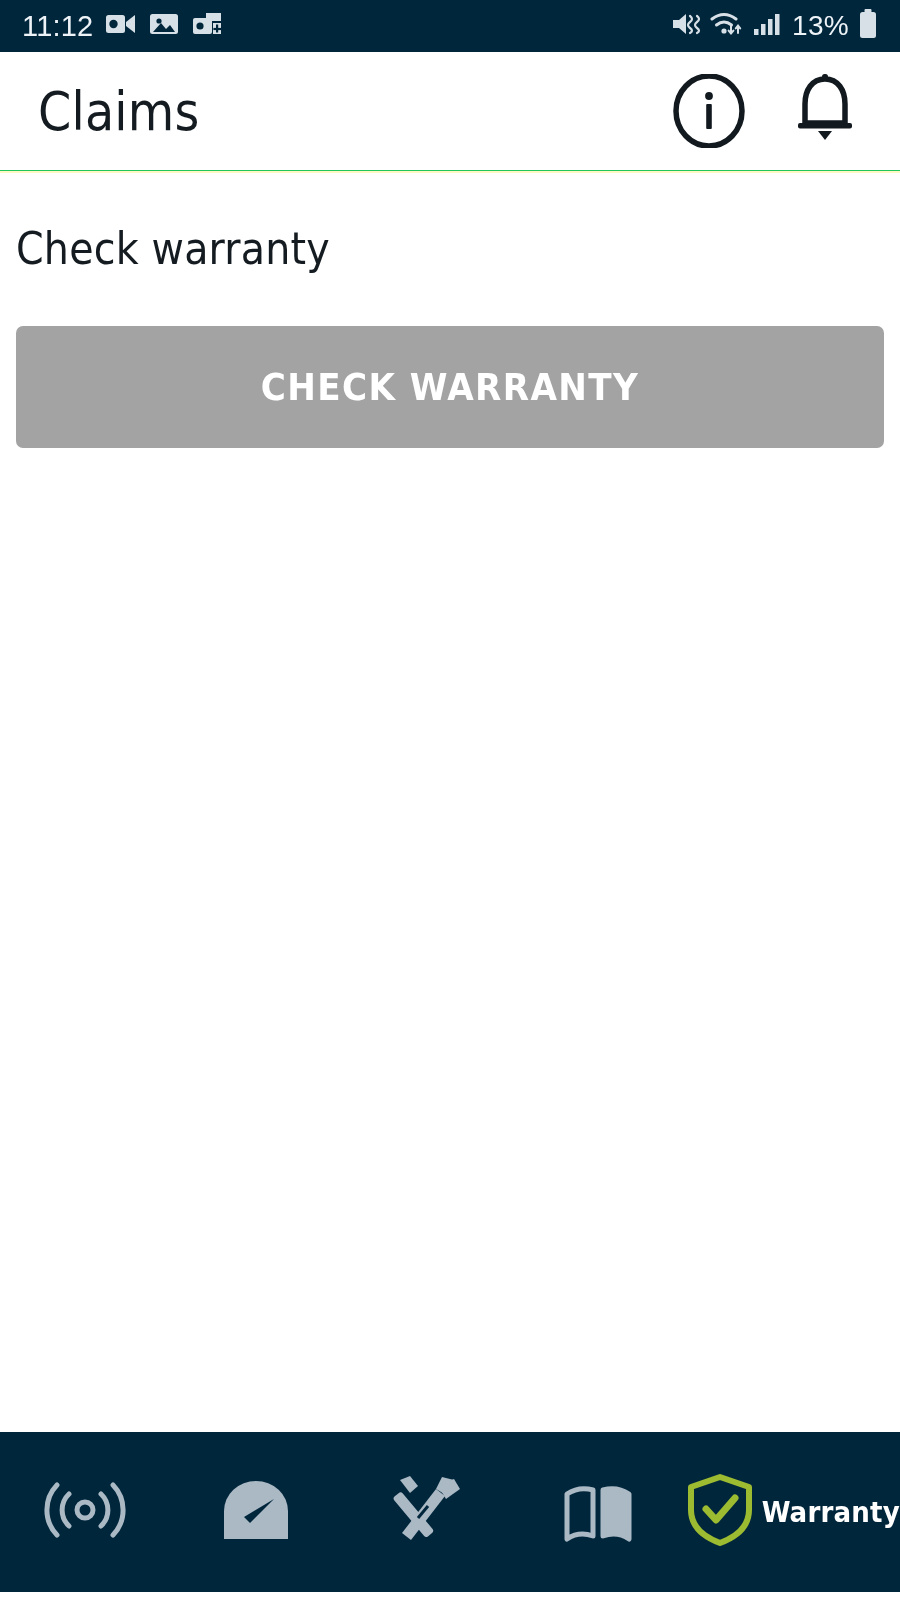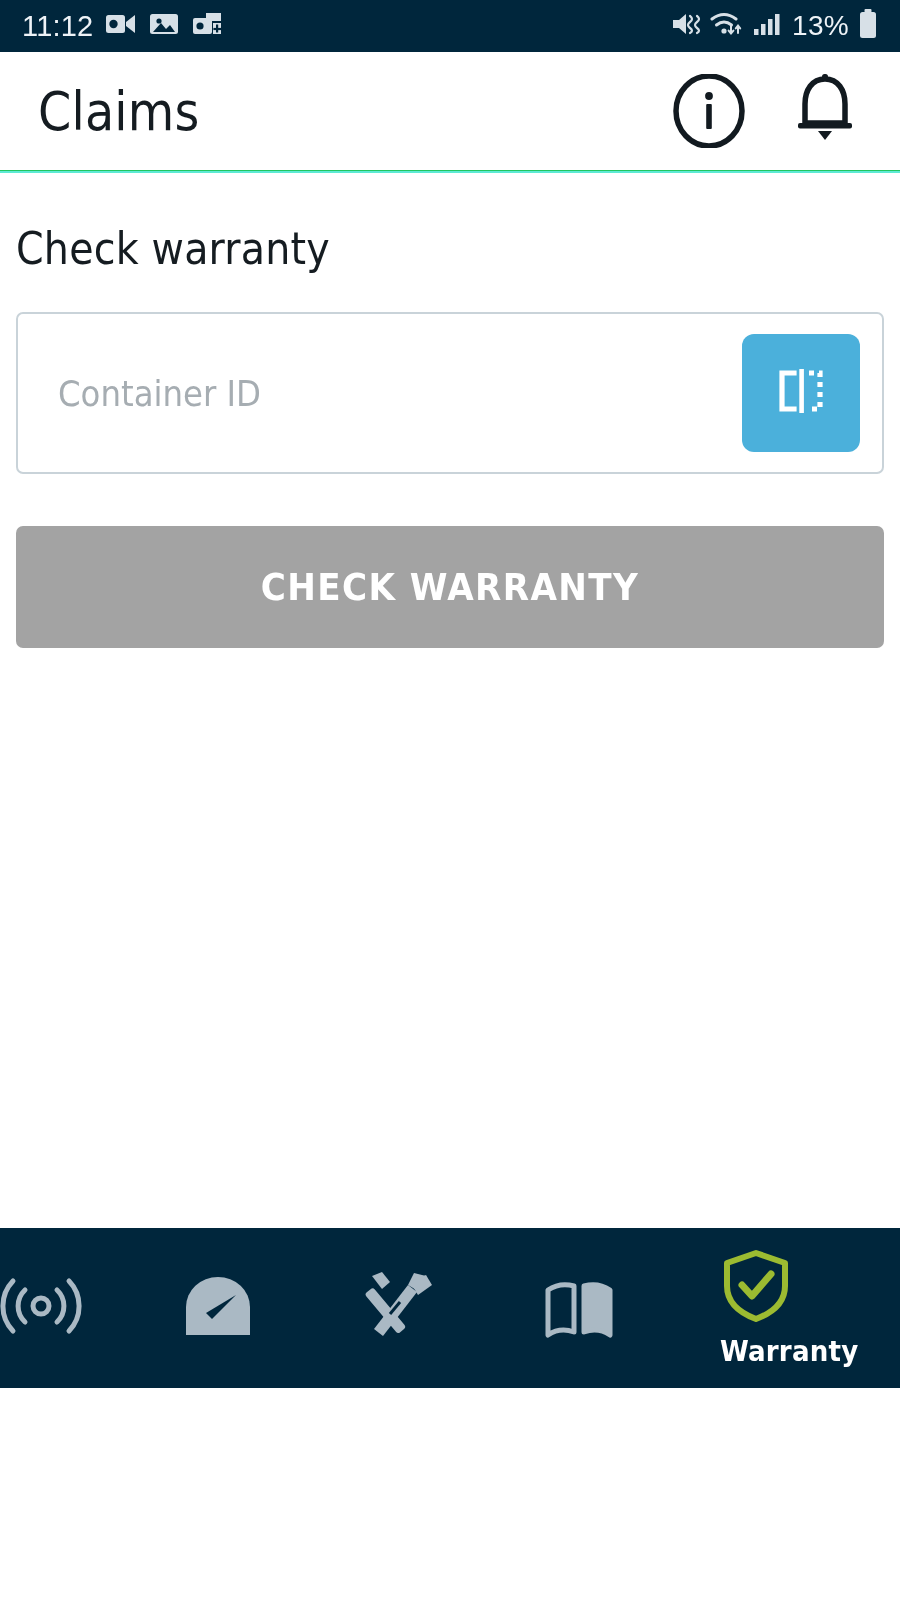--- a/index.html
+++ b/index.html
@@ -2,21 +2,21 @@
 <html><head>
 <meta charset="utf-8">
 <style>
   * { margin:0; padding:0; box-sizing:border-box; }
   html, body {
     width:900px; height:1600px;
     background:#ffffff;
     font-family:"DejaVu Sans", sans-serif;
     overflow:hidden;
   }
-  .phone { position:relative; width:900px; height:1388px; background:#5eead4; }
+  .phone { position:relative; width:900px; height:1592px; background:#fef9c3; }
 
   
   .statusbar{
     position:absolute; top:0; left:0; width:900px; height:52px;
     background:#00263c; color:#e6edf2;
     display:flex; align-items:center; justify-content:space-between;
     padding:0 22px;
   }
   .sb-left{ display:flex; align-items:center; gap:13px; }
   .sb-time{ font-size:29px; font-weight:400; letter-spacing:.2px; color:#eef3f7;
@@ -82,22 +82,22 @@
     cursor:pointer;
   }
 
   
   .bottomnav{
     position:absolute; bottom:0; left:0; width:900px; height:160px;
     background:#00263c;
     display:flex; align-items:stretch;
   }
   .navitem{
-    flex:1; display:flex; flex-direction:column;
-    align-items:flex-start; justify-content:center; gap:6px;
+    flex:1; display:flex; flex-direction:row;
+    align-items:center; justify-content:center; gap:6px;
     cursor:pointer;
   }
   .navlabel{
     font-size:29px; font-weight:700; color:#ffffff; letter-spacing:.2px;
     font-family:"DejaVu Sans Condensed","DejaVu Sans", sans-serif;
   }
 </style>
 </head>
 <body>
 
@@ -192,32 +192,20 @@
           <rect x="32" y="1" width="6" height="7" rx="2.5" fill="#121a20"></rect>
         </svg>
       </div>
     </div>
   </div>
 
   <div class="content">
 
     <div class="section-title">Check warranty</div>
 
-    <div class="field">
-      <input class="field-input" type="text" placeholder="Container ID" style="">
-      <div class="field-action">
-        <span>
-          <svg width="62" height="62" viewBox="0 0 62 62">
-            <path d="M24 13 H12 V49 H24" fill="none" stroke="#ffffff" stroke-width="5.2" stroke-linecap="square"></path>
-            <rect x="29.3" y="9" width="4.6" height="44" fill="#ffffff"></rect>
-            <path d="M39 13 H50 V49 H39" fill="none" stroke="#ffffff" stroke-width="5.2" stroke-linecap="butt" stroke-dasharray="5 5"></path>
-          </svg>
-        </span>
-      </div>
-    </div>
 
 
     <button class="primary-btn">CHECK WARRANTY</button>
   </div>
 
   <div class="bottomnav">
 
     <div class="navitem">
       <span>
         <svg width="82" height="72" viewBox="0 0 82 72">

